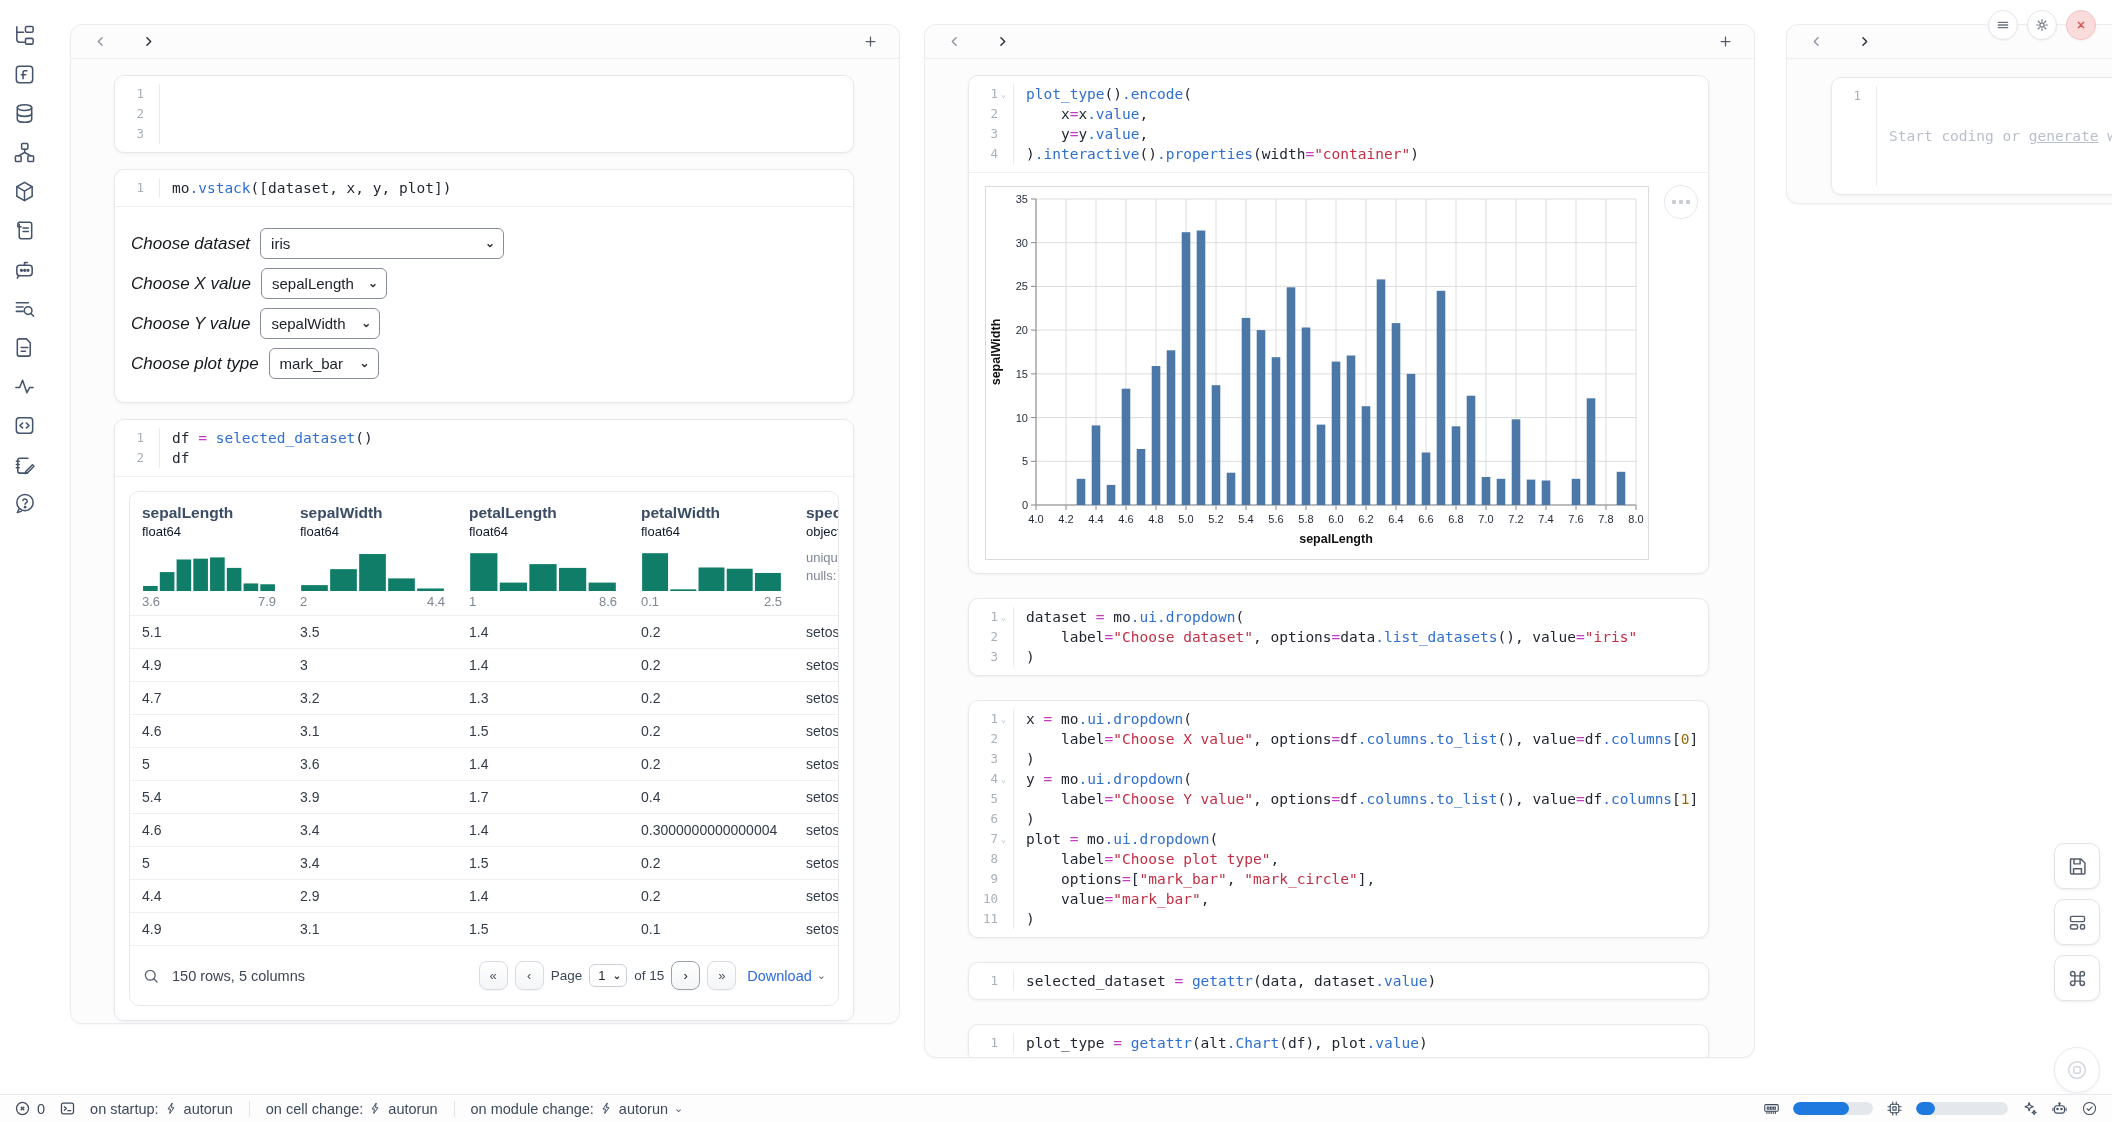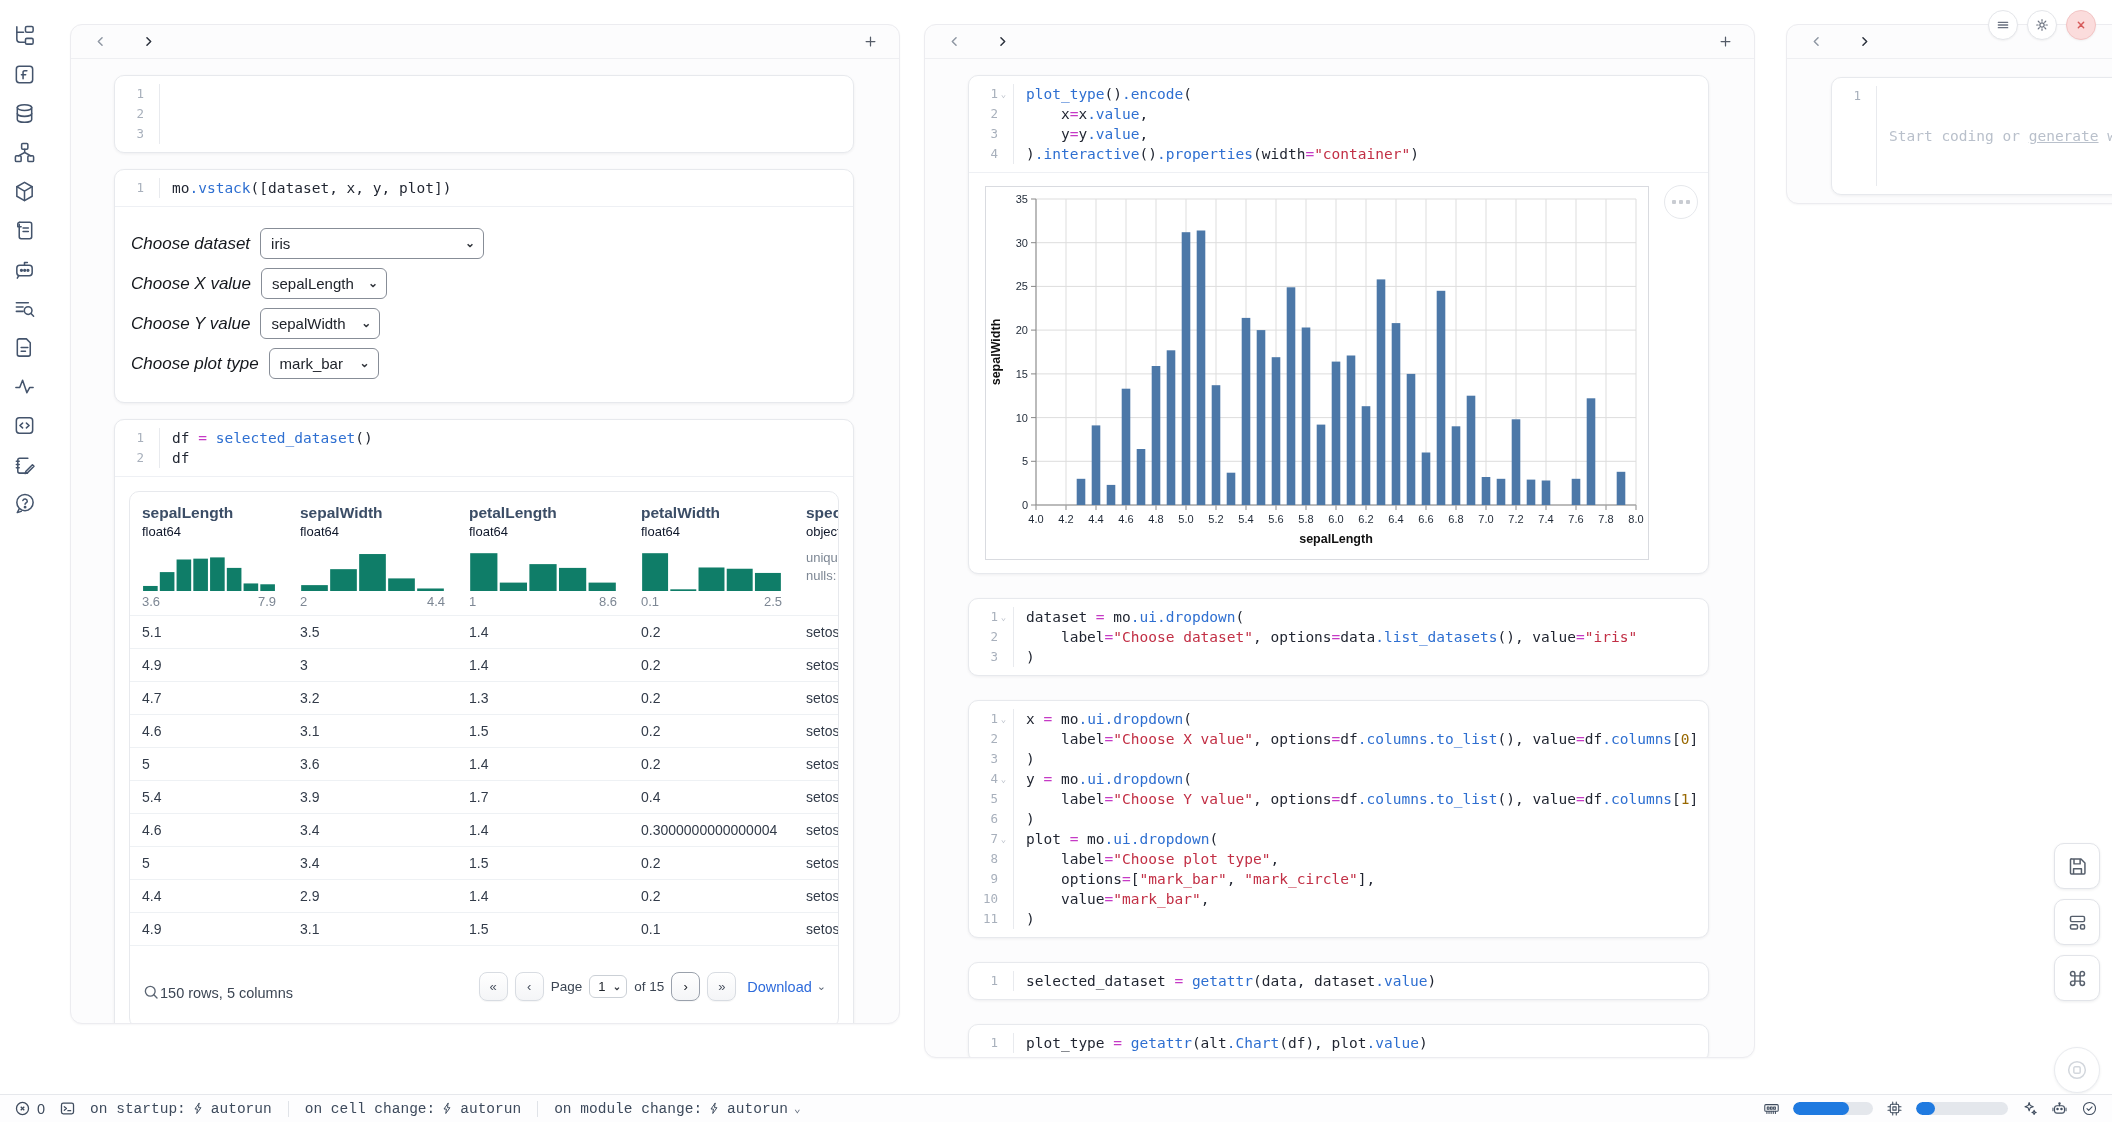--- a/index.html
+++ b/index.html
@@ -48,39 +48,39 @@
   
   .controls { padding:12px 16px 14px; }
   .ctl-row { display:flex; align-items:center; gap:10px; margin:9px 0; }
   .ctl-label { font-size:17px; color:#15181d;font-style:italic; }
   .sel { position:relative; display:inline-block; }
   .sel select { appearance:none; -webkit-appearance:none; font-family:"Liberation Sans",sans-serif;
     font-size:15px; color:#20242b; padding:6px 28px 6px 10px; border:1px solid #878d97;
     border-radius:6px; background:#fff; cursor:pointer; }
   .sel .chev { position:absolute; right:9px; top:50%; transform:translateY(-58%); pointer-events:none;
     font-size:12px; color:#30343b; font-weight:bold; }
-  .ctl-row:nth-child(1) select { width:224px; }
+  .ctl-row:nth-child(1) select { width:244px; }
   .ctl-row:nth-child(2) select { width:126px; }
   .ctl-row:nth-child(3) select { width:120px; }
   .ctl-row:nth-child(4) select { width:110px; }
 
   
   .table-wrap { margin:14px; border:1px solid #e7e9ed; border-radius:10px; overflow:hidden; background:#fff; }
   .df-grid { display:grid; grid-template-columns:158px 169px 172px 165px minmax(0,1fr); }
   .df-head { padding:12px 0 6px; }
   .hcell { padding:0 12px; overflow:hidden; }
   .hname { font-size:15.5px; font-weight:bold; color:#3b4d66; white-space:nowrap; }
   .htype { font-size:13px; color:#0f172a; margin-top:2px; white-space:nowrap; }
   .hist { margin-top:8px; height:44px; }
   .hist svg { width:100%; height:44px; display:block; }
   .minmax { display:flex; justify-content:space-between; font-size:13px; color:#7d8794; margin-top:3px; }
   .hstats { font-size:13px; color:#7d8794; margin-top:10px; line-height:18px; white-space:nowrap; }
   .df-row { border-top:1px solid #eef1f4; }
   .df-row > div { padding:8px 12px; font-size:14px; color:#323b49; white-space:nowrap; overflow:hidden; }
-  .tfoot { display:flex; align-items:flex-end; border-top:1px solid #eef1f4; padding:26px 12px; gap:0; }
+  .tfoot { display:flex; align-items:center; border-top:1px solid #eef1f4; padding:15px 12px; gap:12px; }
   .tfoot .summary { font-size:14.5px; color:#3c4654; }
   .pager { margin-left:auto; display:flex; align-items:center; gap:7px; }
   .pg-btn { width:29px; height:29px; border:1px solid #d8dce2; border-radius:8px;
     background:linear-gradient(#fff,#f4f5f7); display:flex; align-items:center; justify-content:center;
     color:#4a5260; font-size:13px; cursor:pointer; box-shadow:0 1px 1px rgba(0,0,0,.04); }
   .pg-btn.strong { border-color:#9aa1ac; color:#20242b; }
   .pg-label { font-size:13.5px; color:#3c4654; }
   .page-sel select { font-size:13px; padding:3px 20px 3px 8px; border:1px solid #cbd0d6; border-radius:6px; }
   .page-sel .chev { right:6px; font-size:10px; }
   .download { display:flex; align-items:center; gap:5px; color:#2e6bdb; font-size:14.5px; cursor:pointer; margin-left:4px; }
@@ -854,21 +854,21 @@
           <path d="M9.5 9.5l5 5M14.5 9.5l-5 5"></path>
         </svg>
       <span>0</span>
     </span>
     <span class="sb-item">
       <svg viewBox="0 0 24 24" fill="none" stroke="currentColor" stroke-width="1.8" stroke-linecap="round" stroke-linejoin="round">
           <rect x="3.5" y="4.5" width="17" height="15" rx="2.5"></rect>
           <path d="M7.5 9.5l3 2.5-3 2.5M12.5 15h4"></path>
         </svg>
     </span>
-    <span id="run-items" style="display:flex;align-items:flex-end;gap:16px;font-family:Liberation Mono, monospace;">
+    <span id="run-items" style="display:flex;align-items:flex-end;gap:16px;">
         <span class="sb-item">
           <span>on startup:</span>
           <span class="zap" style="display:flex">
             <svg class="zap" viewBox="0 0 24 24" fill="none" stroke="currentColor" stroke-width="1.8" stroke-linecap="round" stroke-linejoin="round">
               <path d="M13 2.5L5.5 13h4.5l-1.2 8.2L16.5 10.5h-4.5l1-8z"></path>
             </svg>
           </span>
           <span>autorun</span>
         </span>
         <span class="sb-sep"></span>

